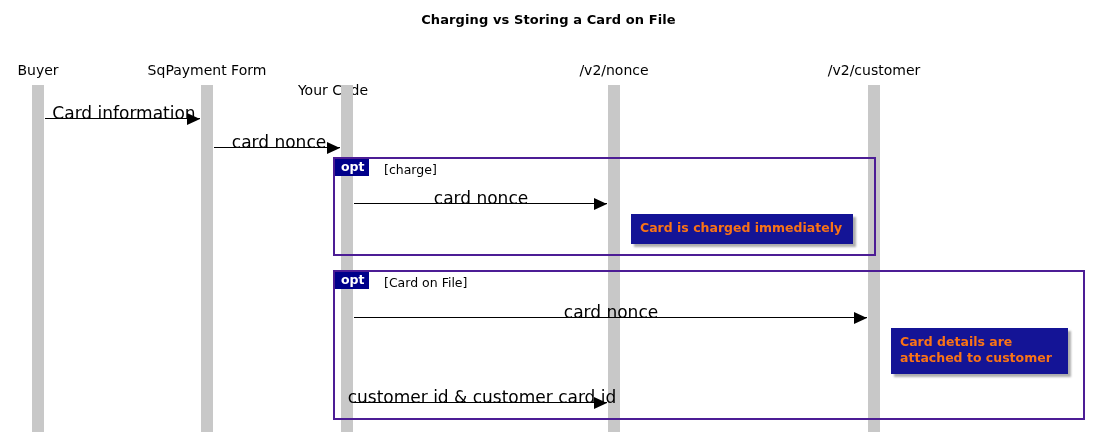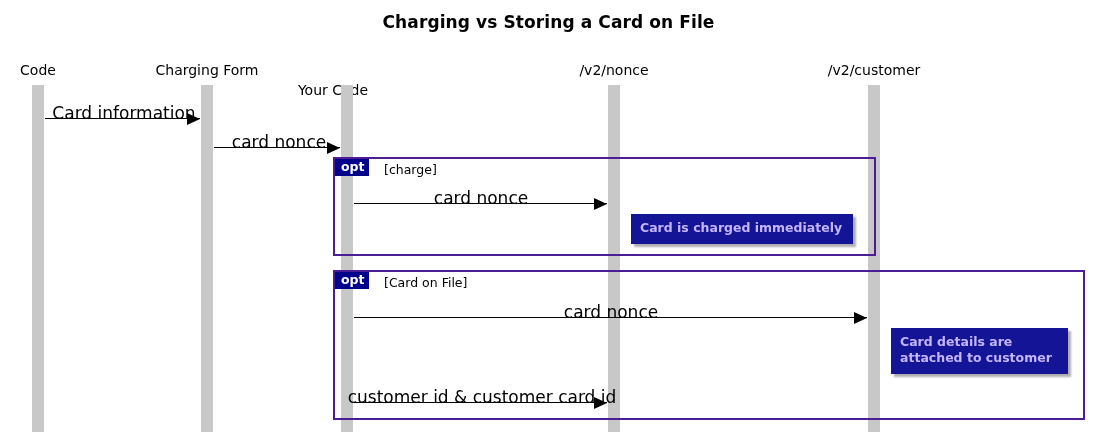--- a/index.html
+++ b/index.html
@@ -14,21 +14,21 @@
     background: #ffffff;
     font-family: "DejaVu Sans", "Liberation Sans", sans-serif;
     overflow: hidden;
   }
   .title {
     position: absolute;
     left: 0;
     top: 12px;
     width: 1097px;
     text-align: center;
-    font-size: 17px;
+    font-size: 13px;
     font-weight: bold;
     color: #000000;
     letter-spacing: 0.1px;
   }
   .participant-label {
     position: absolute;
     font-size: 14px;
     color: #000000;
     white-space: nowrap;
     transform: translateX(-50%);
@@ -78,41 +78,41 @@
   }
   .frag-guard {
     position: absolute;
     font-size: 12.5px;
     color: #000000;
     white-space: nowrap;
   }
   .note {
     position: absolute;
     background: #141496;
-    color: #c4b5fd;
+    color: #f97316;
     font-size: 12.5px;
     font-weight: bold;
     line-height: 16px;
     padding: 6px 9px 7px 9px;
     box-sizing: border-box;
     box-shadow: 3px 3px 2px rgba(0,0,0,0.32);
     white-space: pre-line;
   }
 </style>
 </head>
 <body>
 
 <div id="diagram">
 
   <div class="title">Charging vs Storing a Card on File</div>
 
   <div id="participants-layer">
-      <div class="participant-label" style="left: 38px;">Code</div>
+      <div class="participant-label" style="left: 38px;">Buyer</div>
       <div class="lifeline" style="left: 38px; top: 85px; height: 347px;"></div>
-      <div class="participant-label" style="left: 207px;">Charging Form</div>
+      <div class="participant-label" style="left: 207px;">SqPayment Form</div>
       <div class="lifeline" style="left: 207px; top: 85px; height: 347px;"></div>
       <div class="participant-label" style="left: 333px; margin-top: 20px;">Your Code</div>
       <div class="lifeline" style="left: 347px; top: 85px; height: 347px;"></div>
       <div class="participant-label" style="left: 614px;">/v2/nonce</div>
       <div class="lifeline" style="left: 614px; top: 85px; height: 347px;"></div>
       <div class="participant-label" style="left: 874px;">/v2/customer</div>
       <div class="lifeline" style="left: 874px; top: 85px; height: 347px;"></div>
     </div>
   <div id="fragments-layer">
       <div class="frag" style="left: 333px; top: 157px; width: 543px; height: 99px;">

